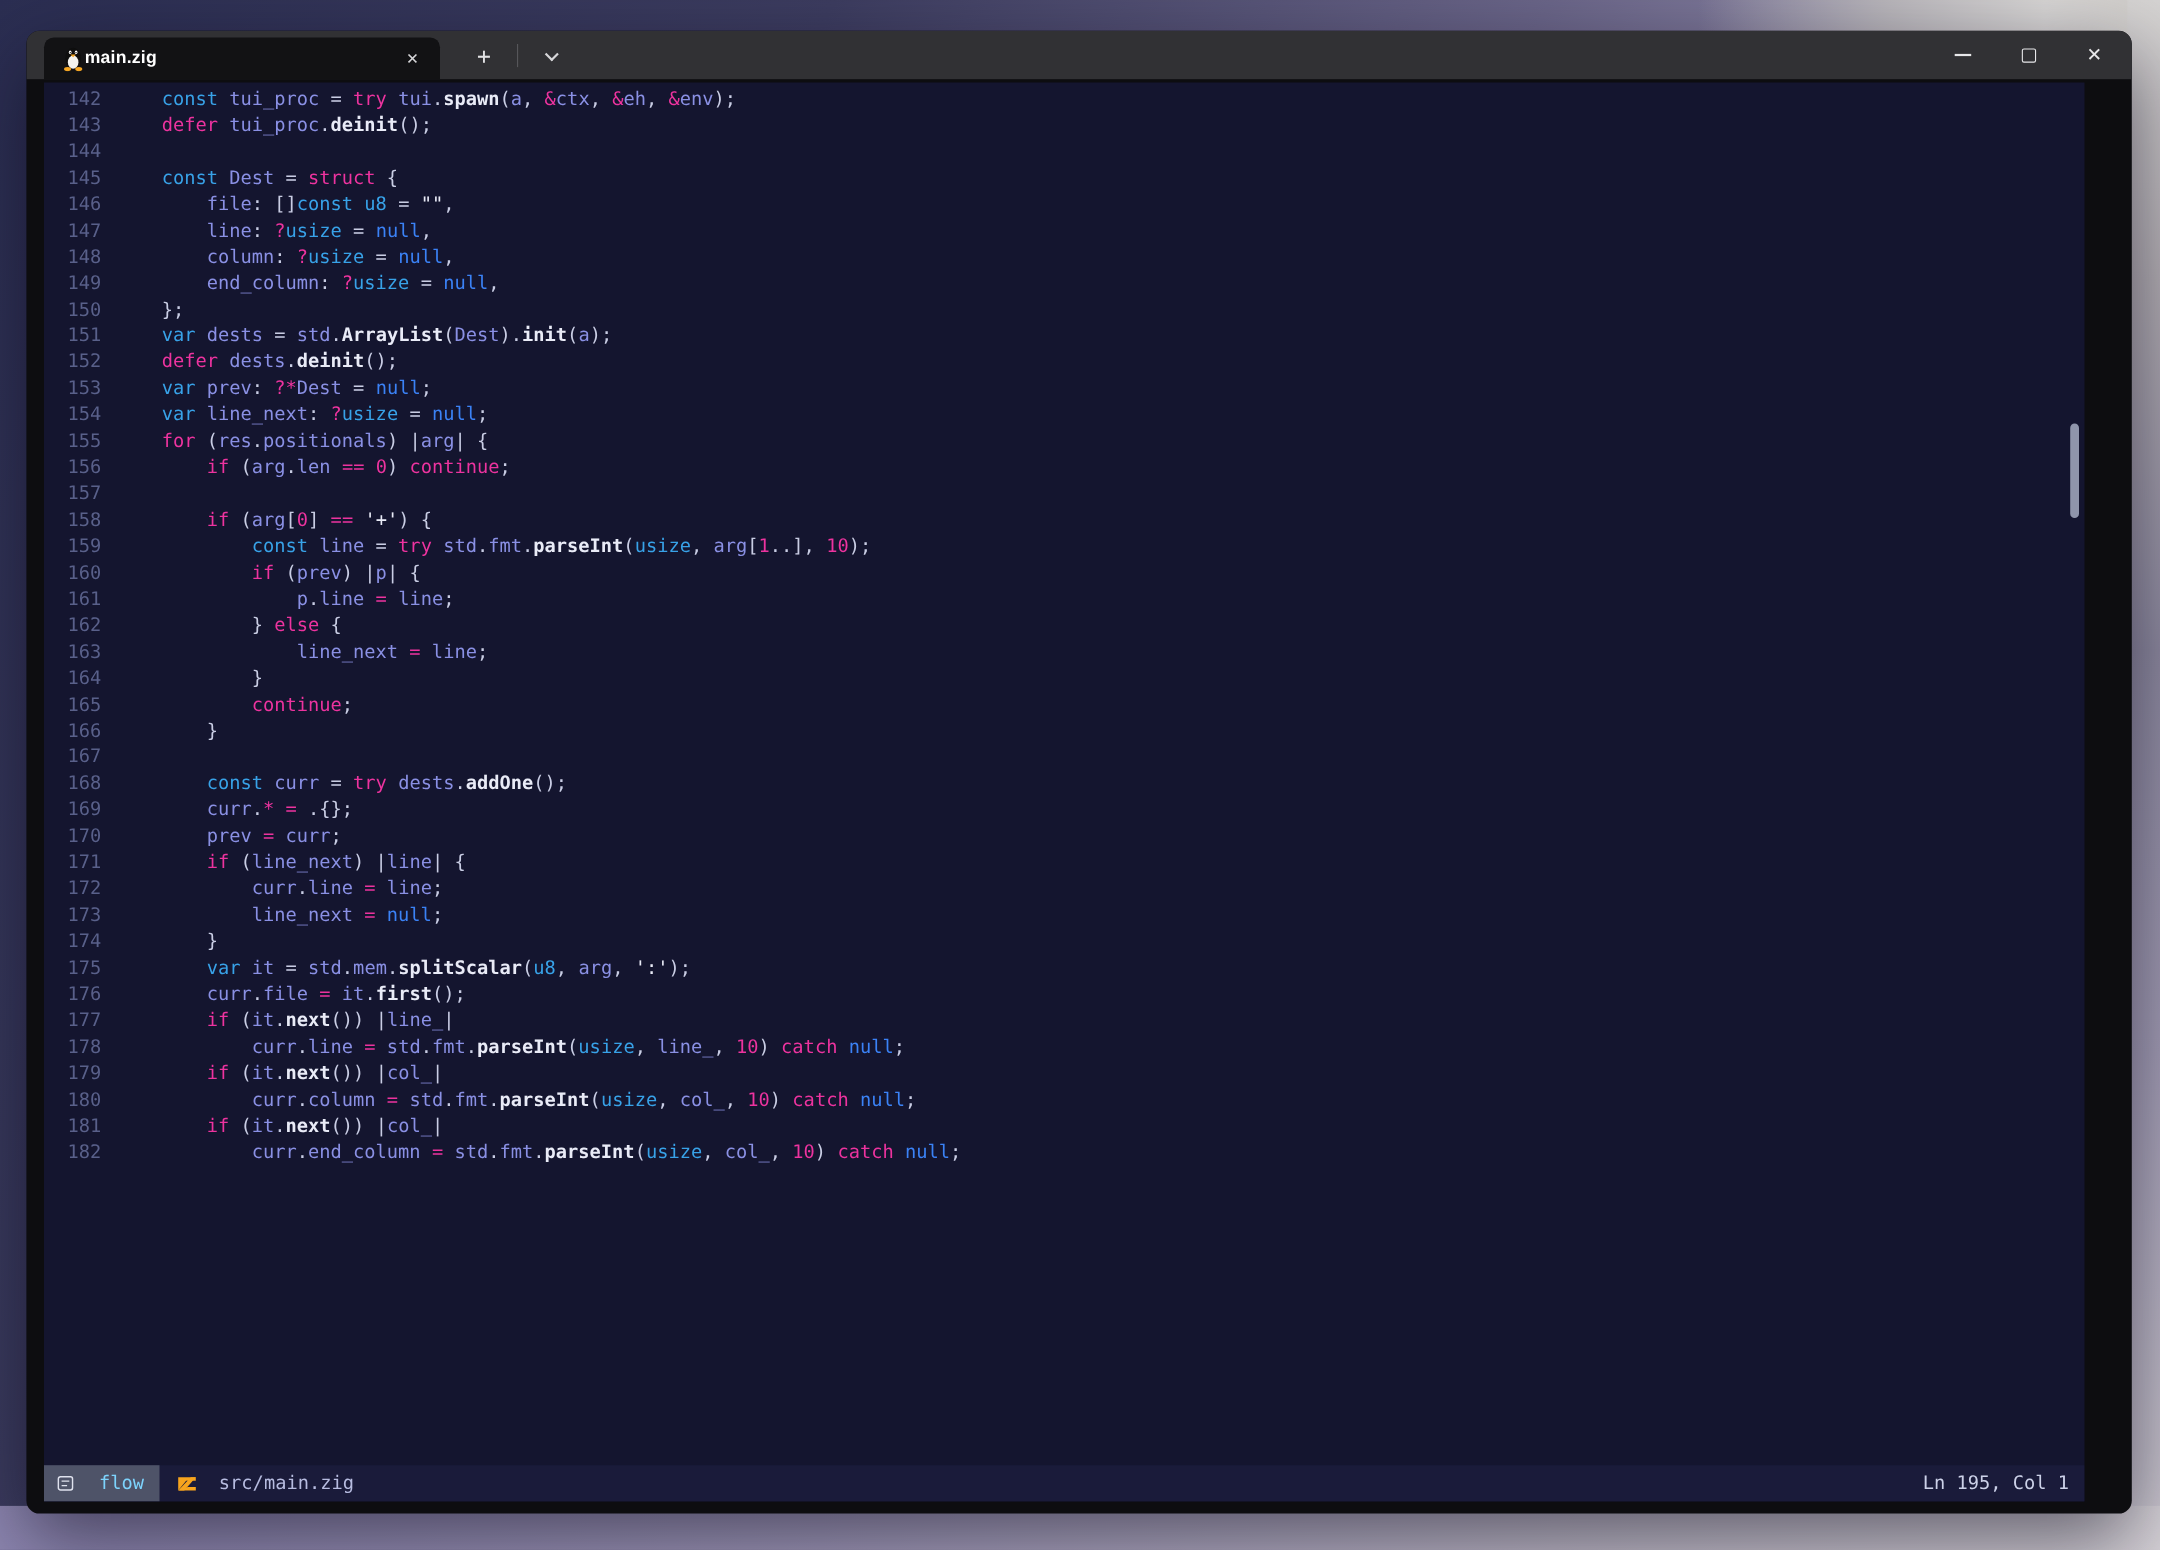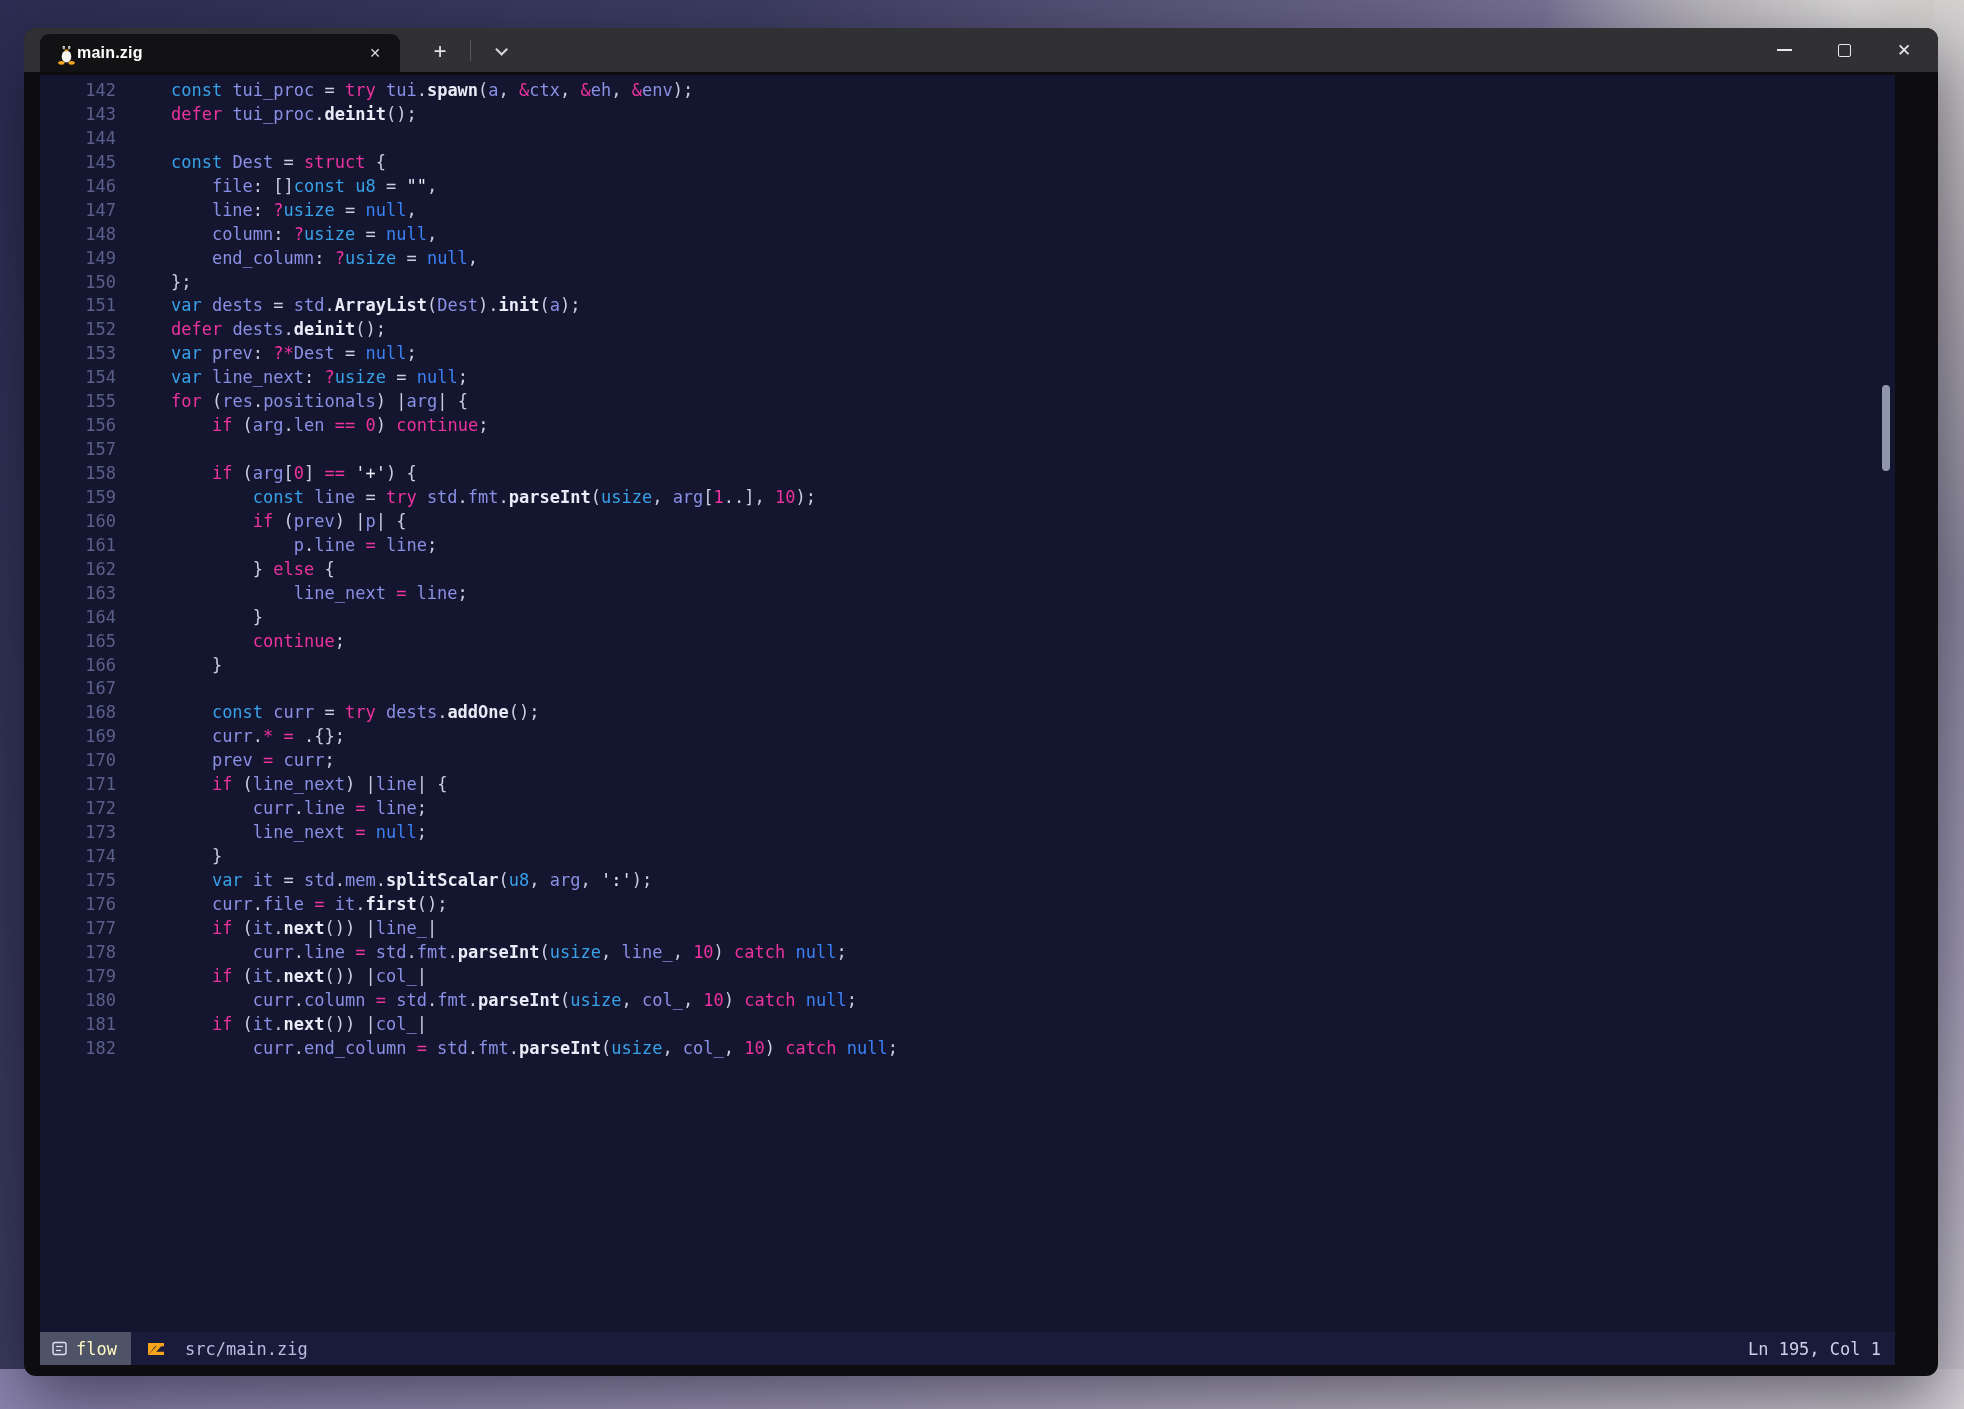--- a/index.html
+++ b/index.html
@@ -55,21 +55,21 @@
 
   
   .editor {
     position:absolute; left:16px; top:47px; width:1855px; height:1290px;
     background:#14152f; overflow:hidden;
   }
   .code {
     position:absolute; left:0; top:4px; right:0; bottom:33px; overflow:hidden;
     font-size:17px; line-height:23.95px; white-space:pre;
   }
-  .line { display:flex; height:23.95px;margin-left:24px; }
+  .line { display:flex; height:23.95px; }
   .ln { width:52px; text-align:right; color:#59608a; flex:none; }
   .lt { padding-left:14px; }
   .tk-b { color:#38a2e8; }            
   .tk-k { color:#ed339f; }            
   .tk-i { color:#8a90e4; }            
   .tk-f { color:#e9ebf7; font-weight:bold;text-align:right; } 
   .tk-w { color:#c9cde4; }            
   .tk-s { color:#e9ebf7; }            
   .tk-n { color:#ed339f; }            
   .tk-l { color:#3b82f6; }            
@@ -79,22 +79,22 @@
     background:#9aa1b6; border-radius:4px; opacity:.92;
   }
 
   
   .statusbar {
     position:absolute; left:0; bottom:0; width:100%; height:33px;
     background:#1a1b3a; display:flex; align-items:center;
     font-size:17px; color:#ccd1e8;
   }
   .mode-chip {
-    height:33px; display:flex; align-items:center; gap:9px;
-    background:#4e5368; color:#fef9c3; padding:0 14px 0 12px;
+    height:33px; display:flex; align-items:center; gap:23px;
+    background:#4e5368; color:#7dd3fc; padding:0 14px 0 12px;
   }
   .zig-badge { margin-left:16px; display:flex; align-items:center; }
   .file-name { margin-left:20px; color:#b7bce0; }
   .cursor-pos { margin-left:auto; padding-right:14px; color:#ccd1e8; }
 </style>
 </head>
 <body>
 
 <div class="wp-corner-tr"></div>
 <div class="wp-right"></div>

